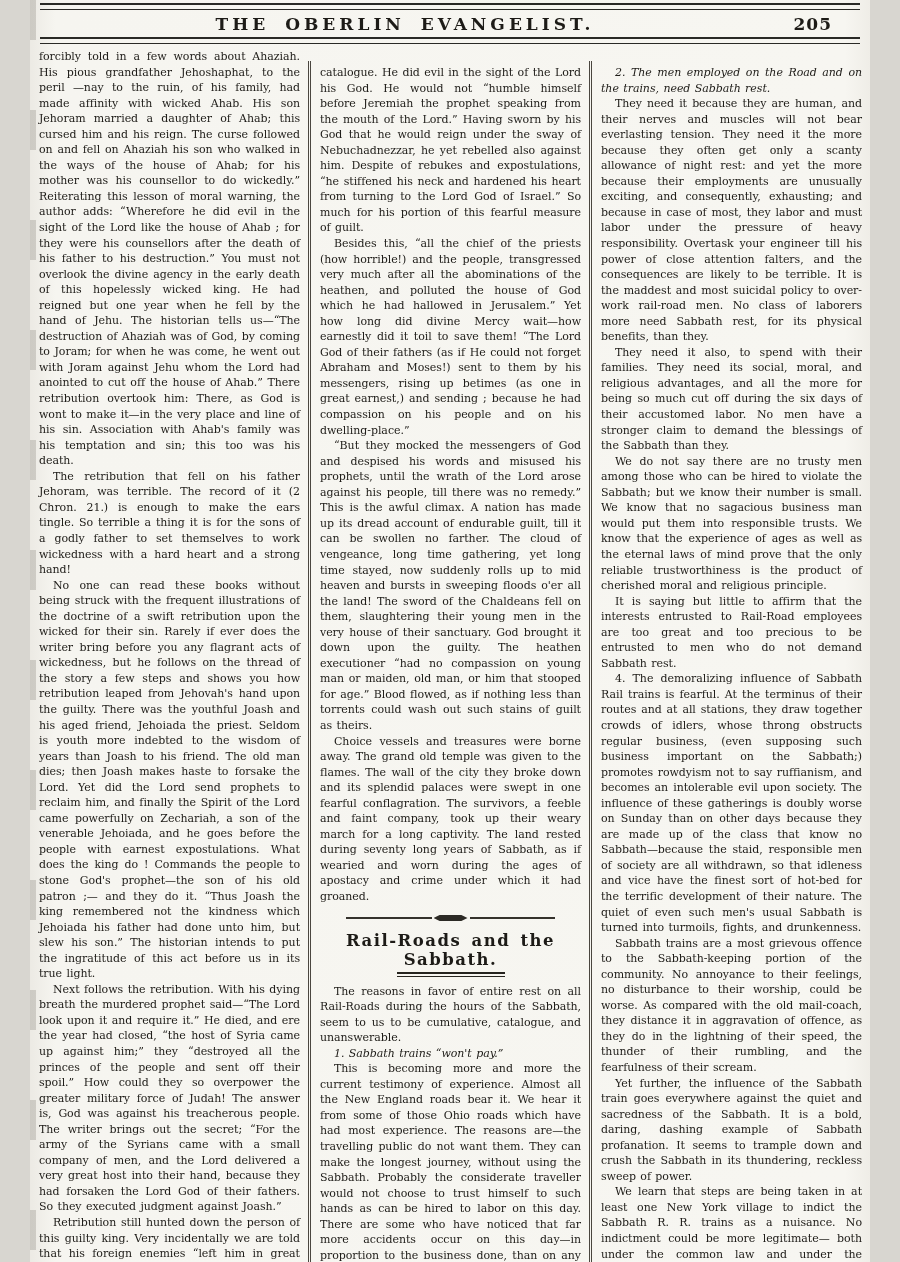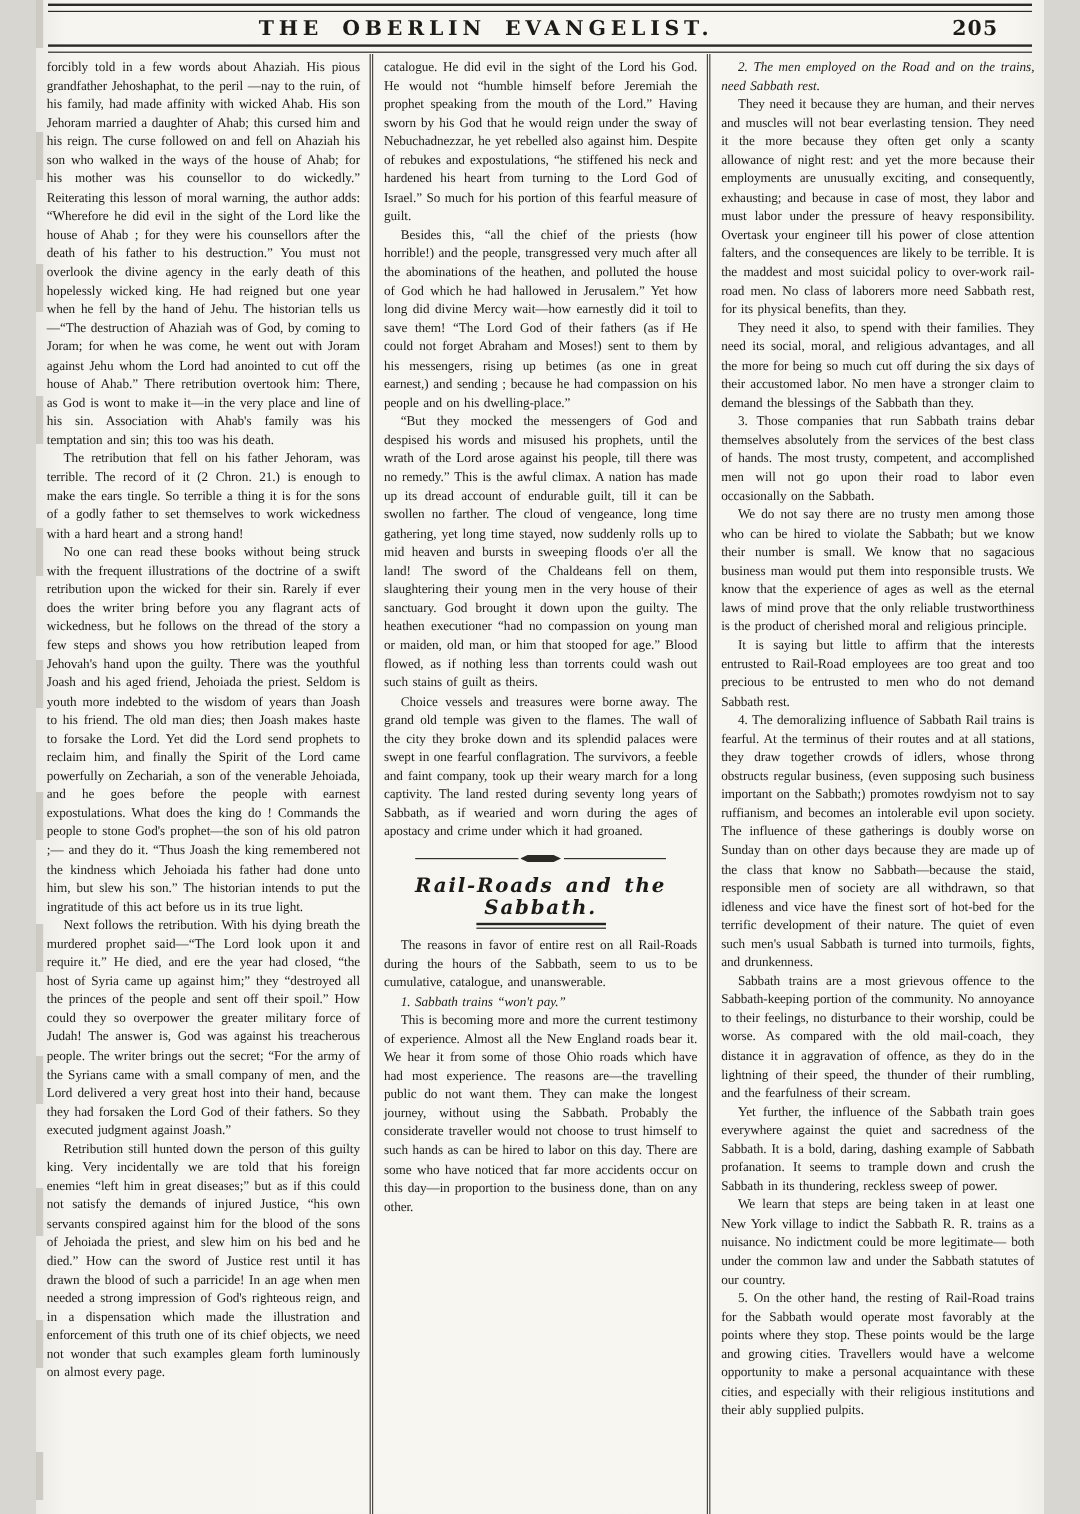--- a/index.html
+++ b/index.html
@@ -17,30 +17,30 @@
     font-weight:bold;font-size:17px;letter-spacing:4px;word-spacing:6px;
     transform:translateX(-45px);white-space:nowrap;
   }
   .mast-page{position:absolute;right:28px;top:4px;font-size:17px;font-weight:bold;letter-spacing:1px;}
   
   .columns{display:flex;height:1218px;margin-top:1px;}
   .col{
     flex:1 1 0;padding:4px 8px 0 9px;overflow:hidden;
     text-align:justify;
   }
-  .col + .col{border-left:3px double #4a463f;}
+  .col + .col{border-left:3px double #4a463f;margin-top:16px;}
   p.para{
     margin:0;font-size:11px;line-height:15.55px;letter-spacing:-0.05px;
-    text-indent:14px;word-spacing:1px;font-family:Liberation Serif, serif;
+    text-indent:14px;word-spacing:1px;
   }
   p.para.no-indent{text-indent:0;}
   p.para.italic{font-style:italic;}
   h2.article-heading{
     margin:9px 0 2px 0;text-align:center;font-size:16.5px;font-weight:bold;
-    letter-spacing:1.5px;word-spacing:3px;text-indent:0;font-style:italic;
+    letter-spacing:1.5px;word-spacing:3px;text-indent:0;
   }
   .heading-rule{
     width:108px;height:2px;margin:3px auto 7px auto;
     border-top:2.5px solid #26241f;border-bottom:1px solid #26241f;
   }
   .orn{display:flex;align-items:center;margin:10px 26px 2px 26px;}
   .orn-line{flex:1;height:1.5px;background:#35322c;}
   .orn-diamond{
     width:34px;height:7px;background:#2c2a25;margin:0 2px;
     clip-path:polygon(0 50%,18% 8%,82% 8%,100% 50%,82% 92%,18% 92%);
@@ -85,21 +85,20 @@
         <h2 class="article-heading">Rail-Roads and the Sabbath.</h2>
         <div class="heading-rule"></div>
         <p class="para">The reasons in favor of entire rest on all Rail-Roads during the hours of the Sabbath, seem to us to be cumulative, catalogue, and unanswerable.</p>
         <p class="para italic">1. Sabbath trains “won't pay.”</p>
         <p class="para">This is becoming more and more the current testimony of experience.  Almost all the New England roads bear it.  We hear it from some of those Ohio roads which have had most experience.  The reasons are—the travelling public do not want them.  They can make the longest journey, without using the Sabbath.  Probably the considerate traveller would not choose to trust himself to such hands as can be hired to labor on this day.  There are some who have noticed that far more accidents occur on this day—in proportion to the business done, than on any other.</p>
       </div>
     <div class="col">
         <p class="para italic">2. The men employed on the Road and on the trains, need Sabbath rest.</p>
         <p class="para">They need it because they are human, and their nerves and muscles will not bear everlasting tension.  They need it the more because they often get only a scanty allowance of night rest: and yet the more because their employments are unusually exciting, and consequently, exhausting; and because in case of most, they labor and must labor under the pressure of heavy responsibility.  Overtask your engineer till his power of close attention falters, and the consequences are likely to be terrible.  It is the maddest and most suicidal policy to over-work rail-road men.  No class of laborers more need Sabbath rest, for its physical benefits, than they.</p>
         <p class="para">They need it also, to spend with their families.  They need its social, moral, and religious advantages, and all the more for being so much cut off during the six days of their accustomed labor.  No men have a stronger claim to demand the blessings of the Sabbath than they.</p>
-        <p class="para">3. Those companies that run Sabbath trains debar themselves absolutely from the services of the best class of hands. The most trusty, competent, and accomplished men will not go upon their road to labor even occasionally on the Sabbath.</p>
         <p class="para">We do not say there are no trusty men among those who can be hired to violate the Sabbath; but we know their number is small.  We know that no sagacious business man would put them into responsible trusts. We know that the experience of ages as well as the eternal laws of mind prove that the only reliable trustworthiness is the product of cherished moral and religious principle.</p>
         <p class="para">It is saying but little to affirm that the interests entrusted to Rail-Road employees are too great and too precious to be entrusted to men who do not demand Sabbath rest.</p>
         <p class="para">4. The demoralizing influence of Sabbath Rail trains is fearful.  At the terminus of their routes and at all stations, they draw together crowds of idlers, whose throng obstructs regular business, (even supposing such business important on the Sabbath;) promotes rowdyism not to say ruffianism, and becomes an intolerable evil upon society.  The influence of these gatherings is doubly worse on Sunday than on other days because they are made up of the class that know no Sabbath—because the staid, responsible men of society are all withdrawn, so that idleness and vice have the finest sort of hot-bed for the terrific development of their nature.  The quiet of even such men's usual Sabbath is turned into turmoils, fights, and drunkenness.</p>
         <p class="para">Sabbath trains are a most grievous offence to the Sabbath-keeping portion of the community.  No annoyance to their feelings, no disturbance to their worship, could be worse.  As compared with the old mail-coach, they distance it in aggravation of offence, as they do in the lightning of their speed, the thunder of their rumbling, and the fearfulness of their scream.</p>
         <p class="para">Yet further, the influence of the Sabbath train goes everywhere against the quiet and sacredness of the Sabbath.  It is a bold, daring, dashing example of Sabbath profanation.  It seems to trample down and crush the Sabbath in its thundering, reckless sweep of power.</p>
         <p class="para">We learn that steps are being taken in at least one New York village to indict the Sabbath R. R. trains as a nuisance.  No indictment could be more legitimate— both under the common law and under the Sabbath statutes of our country.</p>
         <p class="para">5. On the other hand, the resting of Rail-Road trains for the Sabbath would operate most favorably at the points where they stop.  These points would be the large and growing cities.  Travellers would have a welcome opportunity to make a personal acquaintance with these cities, and especially with their religious institutions and their ably supplied pulpits.</p>
       </div>
   </div>
 </div>

